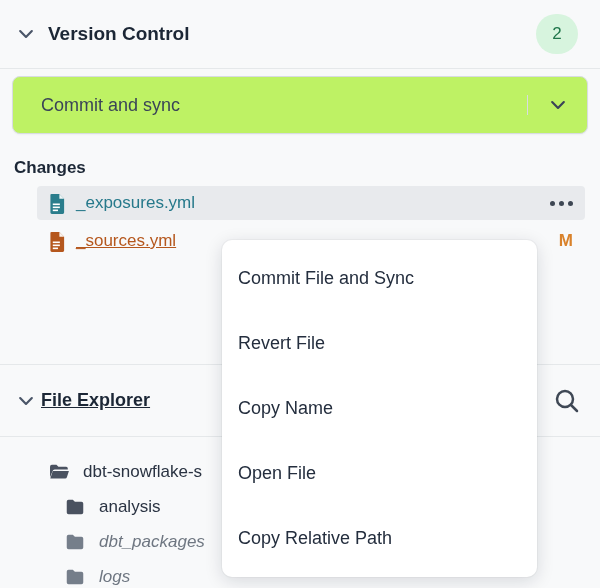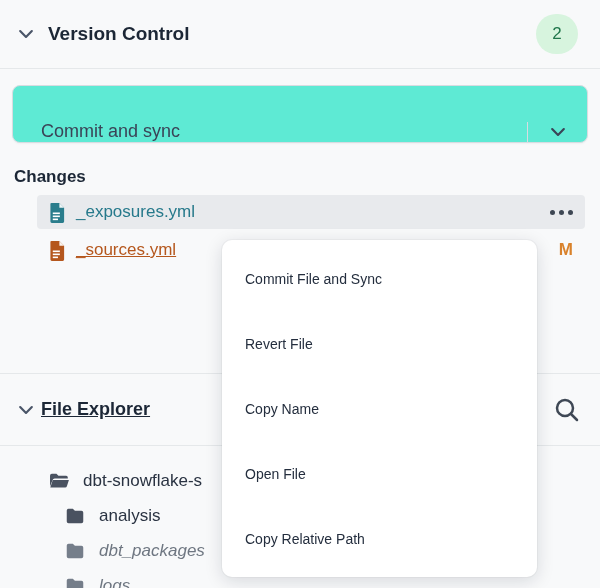--- a/index.html
+++ b/index.html
@@ -43,27 +43,27 @@
     border-radius: 20px;
     background: #d7f4de;
     color: #20764b;
     font-size: 17px;
     display: flex;
     align-items: center;
     justify-content: center;
   }
   
   .commit-dd {
-    margin: 16px 12px 0 12px;
+    margin: 7px 12px 0 12px;
     height: 58px;
-    background: #5eead4;
+    background: #bef264;
     border: 1px solid #d8dce1;
     border-radius: 8px;
     display: flex;
-    align-items: flex-end;
+    align-items: center;
     box-shadow: 0 1px 2px rgba(16,24,40,0.04);
     cursor: pointer;
   }
   .commit-dd .dd-label {
     flex: 1;
     display: flex;
     align-items: center;
     padding-left: 28px;
     font-size: 18px;
     color: #3a4457;
@@ -148,22 +148,22 @@
     box-shadow: 0 4px 18px rgba(16,24,40,0.14), 0 0 0 1px rgba(16,24,40,0.03);
     padding: 6px 0;
     z-index: 10;
     display: flex;
     flex-direction: column;
   }
   .menu-item {
     flex: 1;
     display: flex;
     align-items: center;
-    padding-left: 23px;
-    font-size: 14px;
+    padding-left: 16px;
+    font-size: 18px;
     color: #242e3e;
     cursor: pointer;
   }
 </style>
 </head>
 <body>
 
 <div class="app">
 
   <div class="vc-header">

